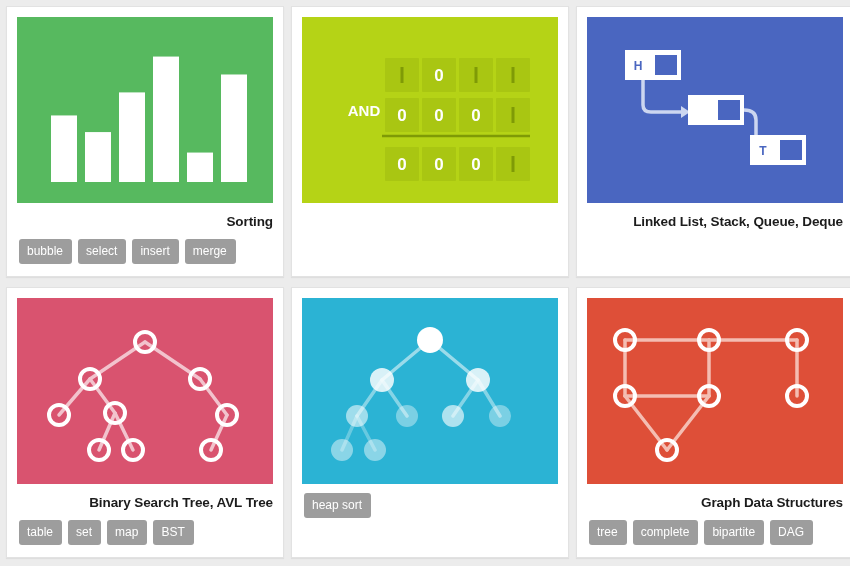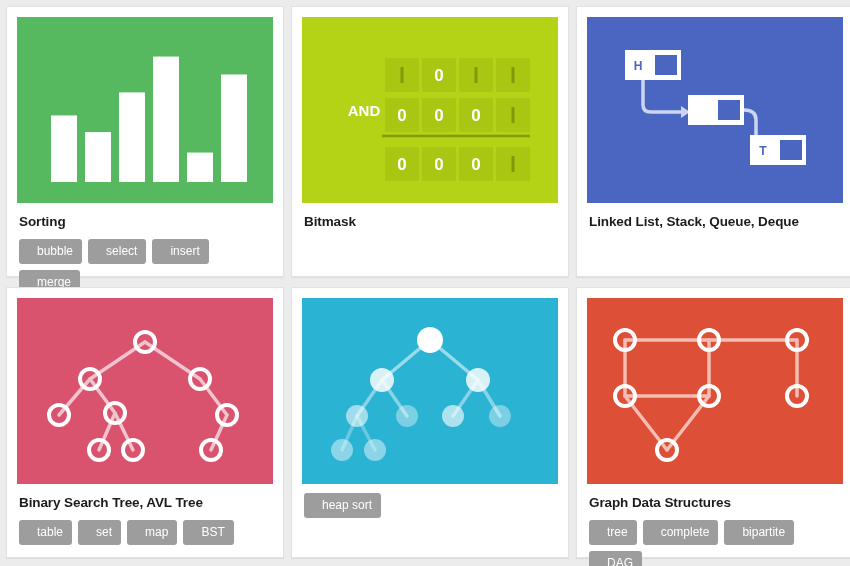--- a/index.html
+++ b/index.html
@@ -45,35 +45,36 @@
 
   .thumb svg { display: block; width: 100%; height: 100%; }
 
   .card-title {
     font-size: 13.5px;
     font-weight: bold;
     color: #1c1c1c;
     margin: 12px 0 0 2px;
     letter-spacing: -0.1px;
     line-height: 1.1;
+    text-align: right;
   }
 
   .tags {
     display: flex;
     flex-wrap: wrap;
     gap: 6px;
     margin: 9px 0 0 2px;
   }
 
   .tag {
     background: #9d9d9d;
     color: #ffffff;
     font-size: 12px;
     line-height: 1;
-    padding: 6px 9px 7px 18px;
+    padding: 6px 9px 7px 8px;
     border-radius: 3px;
     white-space: nowrap;
     user-select: none;
   }
 </style>
 </head>
 <body>
 
 <div class="grid">
 
@@ -127,21 +128,20 @@
             <rect x="120" y="130" width="34" height="34" fill="#a9c612" rx="1"></rect>
             <text x="137" y="153" text-anchor="middle" font-family="Liberation Sans, sans-serif" font-size="17" font-weight="bold" fill="#ffffff">0</text>
             <rect x="157" y="130" width="34" height="34" fill="#a9c612" rx="1"></rect>
             <text x="174" y="153" text-anchor="middle" font-family="Liberation Sans, sans-serif" font-size="17" font-weight="bold" fill="#ffffff">0</text>
             <rect x="194" y="130" width="34" height="34" fill="#a9c612" rx="1"></rect>
             <rect x="209.5" y="139" width="3" height="16" fill="#7f9a06"></rect>
           </g>
         <line class="cd-div" x1="80" y1="119" x2="228" y2="119" stroke-width="2.5" stroke="#7f9a06"></line>
       </svg>
     </div>
-    <div class="card-title">Bitmask</div>
   </div>
 
   <div class="card">
     <div class="thumb">
       <svg viewBox="0 0 256 186" preserveAspectRatio="none">
         <rect x="0" y="0" width="256" height="186" class="cd-bg" fill="#4a66c0"></rect>
         <g class="cd-ll-arrows">
             <path d="M 56 63 L 56 88 Q 56 95 64 95 L 94 95" fill="none" stroke="#ccd6f0" stroke-width="3.5" stroke-linecap="round"></path>
             <path d="M 94 89 L 103 95 L 94 101 Z" fill="#ccd6f0"></path>
             <path d="M 157 93 Q 169 93 169 103 L 169 126" fill="none" stroke="#ccd6f0" stroke-width="3.5" stroke-linecap="round"></path>

